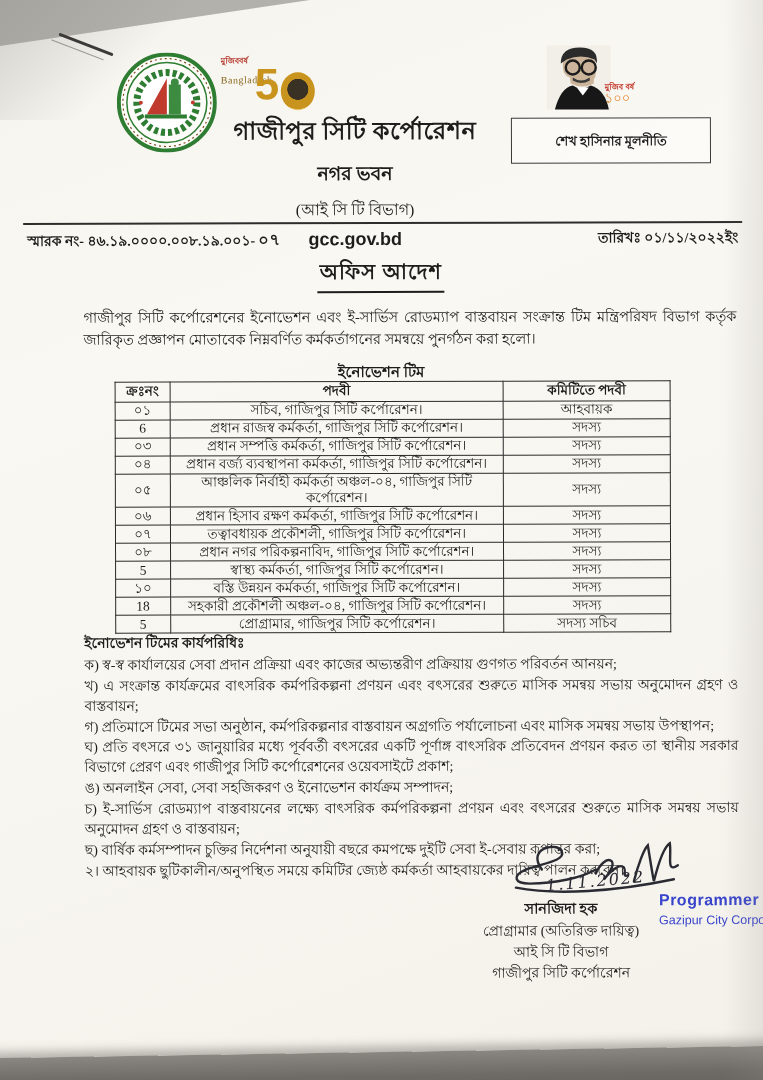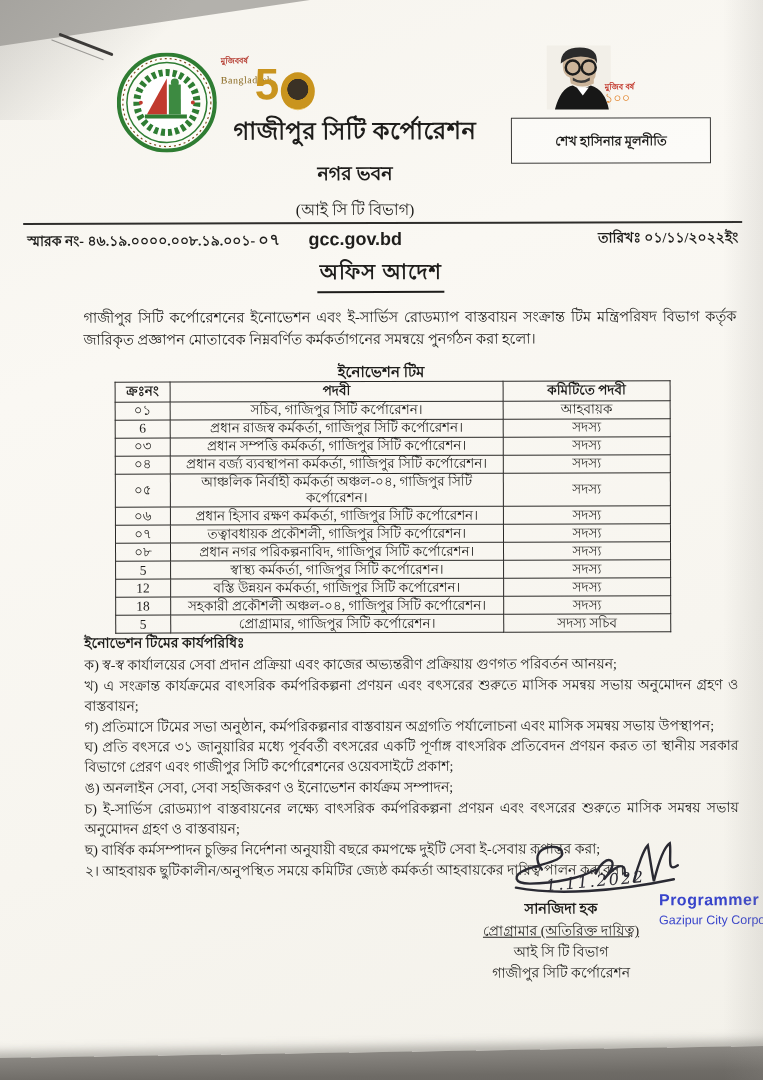--- a/index.html
+++ b/index.html
@@ -110,21 +110,21 @@
 
   .sig-block{position:absolute;left:440px;top:840px;width:290px;}
   .sig-svg{position:absolute;left:55px;top:0;width:185px;height:62px;}
   .sig-date{
     position:absolute;left:105px;top:32px;font-size:16px;color:#2b2a33;
     transform:rotate(-5deg);font-style:italic;letter-spacing:2px;
     font-family:"DejaVu Serif",serif;
   }
   .sig-name{position:absolute;left:20px;top:58px;width:200px;text-align:center;
     font-weight:bold;font-size:14.5px;}
-  .sig-title{position:absolute;left:0;top:80px;width:240px;text-align:center;font-size:14px;text-decoration:underline;}
+  .sig-title{position:absolute;left:0;top:80px;width:240px;text-align:center;font-size:14px;}
   .sig-dept{position:absolute;left:0;top:101px;width:240px;text-align:center;font-size:14px;}
   .sig-org{position:absolute;left:0;top:122px;width:240px;text-align:center;font-size:14px;}
   .stamp{position:absolute;left:218px;top:52px;width:130px;color:#3844cb;
     font-family:"Liberation Sans",sans-serif;}
   .stamp .s1{font-size:16px;font-weight:bold;letter-spacing:.5px;}
   .stamp .s2{font-size:12.5px;white-space:nowrap;margin-top:4px;}
 </style>
 </head>
 <body>
 
@@ -243,21 +243,21 @@
             <td class="c0">০৮</td>
             <td class="c1">প্রধান নগর পরিকল্পনাবিদ, গাজিপুর সিটি কর্পোরেশন।</td>
             <td class="c2">সদস্য</td>
           </tr>
           <tr>
             <td class="c0">5</td>
             <td class="c1">স্বাস্থ্য কর্মকর্তা, গাজিপুর সিটি কর্পোরেশন।</td>
             <td class="c2">সদস্য</td>
           </tr>
           <tr>
-            <td class="c0">12</td>
+            <td class="c0">১০</td>
             <td class="c1">বস্তি উন্নয়ন কর্মকর্তা, গাজিপুর সিটি কর্পোরেশন।</td>
             <td class="c2">সদস্য</td>
           </tr>
           <tr>
             <td class="c0">18</td>
             <td class="c1">সহকারী প্রকৌশলী অঞ্চল-০৪, গাজিপুর সিটি কর্পোরেশন।</td>
             <td class="c2">সদস্য</td>
           </tr>
           <tr>
             <td class="c0">5</td>

